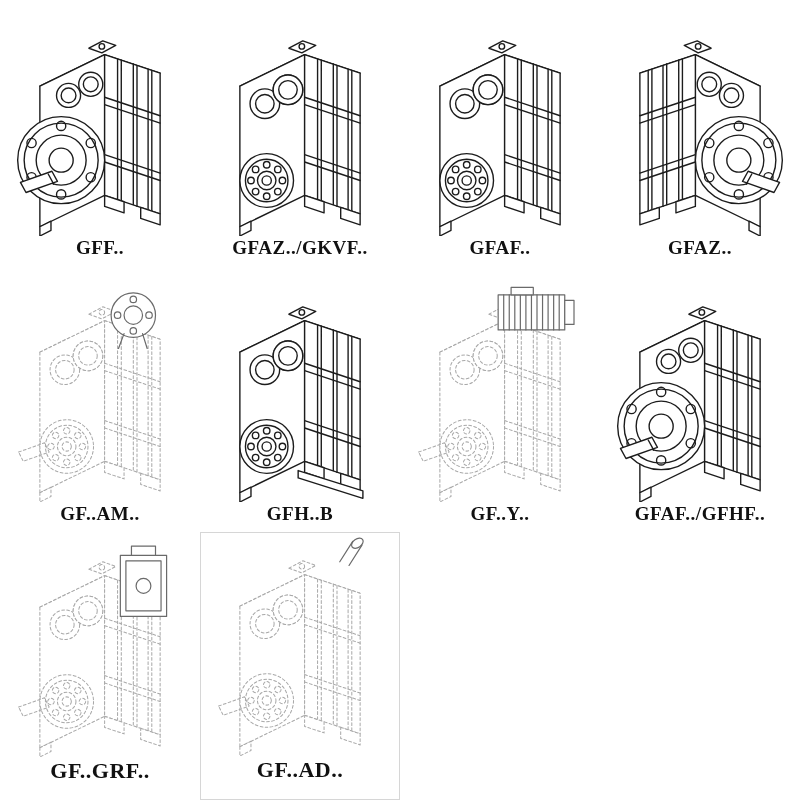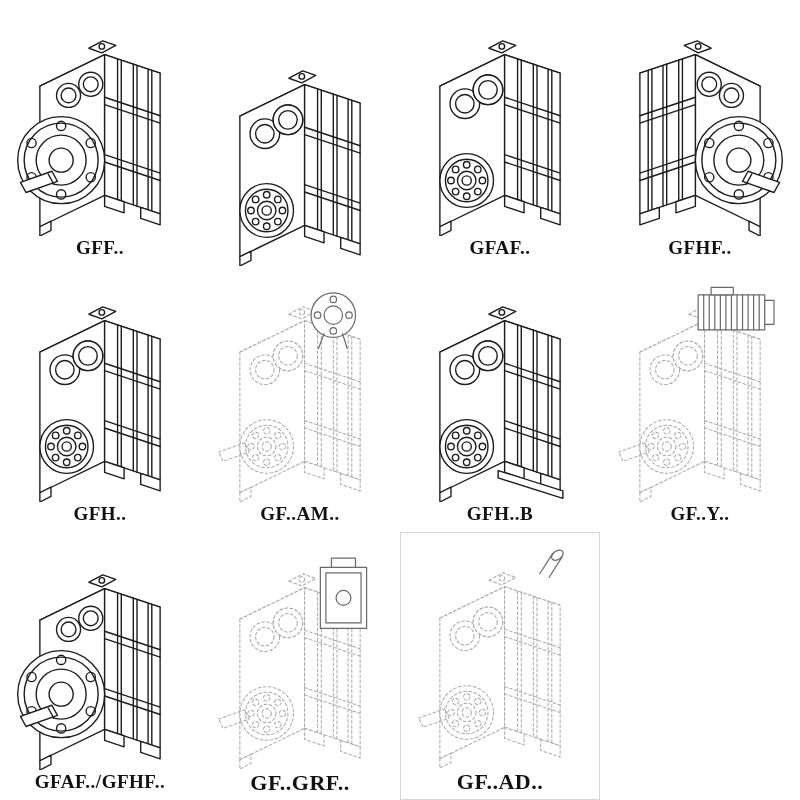--- a/index.html
+++ b/index.html
@@ -19,21 +19,21 @@
   .cell svg.drawing{width:188px;height:222px;display:block;}
   .label{
     font-weight:bold;
     font-size:19px;
     letter-spacing:.5px;
     color:#111;
     padding:1px 0 7px;
     text-align:center;
     white-space:nowrap;
   }
-  .cell.big .label{font-size:22px;padding-bottom:4px;}
+  .cell.big .label{font-size:22px;padding-bottom:16px;}
   .cell.boxed{border:1px solid #d6d6d6;}
   
   svg.drawing{stroke:#1c1c1c;stroke-width:1.5;fill:none;stroke-linejoin:round;stroke-linecap:round;}
   svg.drawing.phantom{stroke:#a8a8a8;stroke-width:1.1;stroke-dasharray:3 2.5;}
   #defs-svg{position:absolute;width:0;height:0;}
 </style>
 </head>
 <body>
 
 <svg id="defs-svg" aria-hidden="true">
@@ -156,42 +156,37 @@
     <svg class="drawing solid" viewBox="0 0 200 240">
         <use href="#g-flange"></use>
       </svg>
     <figcaption class="label">GFF..</figcaption>
   </figure>
 
   <figure class="cell">
     <svg class="drawing solid" viewBox="0 0 200 240">
         <use href="#g-bores"></use>
       </svg>
+    <figcaption class="label">GFAZ../GKVF..</figcaption>
   </figure>
 
   <figure class="cell">
     <svg class="drawing solid" viewBox="0 0 200 240">
         <use href="#g-bores"></use>
       </svg>
     <figcaption class="label">GFAF..</figcaption>
   </figure>
 
   <figure class="cell">
     <svg class="drawing solid" viewBox="0 0 200 240">
         <use href="#g-flange" transform="translate(200,0) scale(-1,1)"></use>
       </svg>
-    <figcaption class="label">GFHF..</figcaption>
-  </figure>
-
-  <figure class="cell">
-    <svg class="drawing solid" viewBox="0 0 200 240">
-        <use href="#g-bores"></use>
-      </svg>
-    <figcaption class="label">GFH..</figcaption>
-  </figure>
+    <figcaption class="label">GFAZ..</figcaption>
+  </figure>
+
 
   <figure class="cell">
     <svg class="drawing phantom" viewBox="0 0 200 240">
         <use href="#g-phantom"></use>
         <use href="#g-topflange"></use>
       </svg>
     <figcaption class="label">GF..AM..</figcaption>
   </figure>
 
   <figure class="cell">

